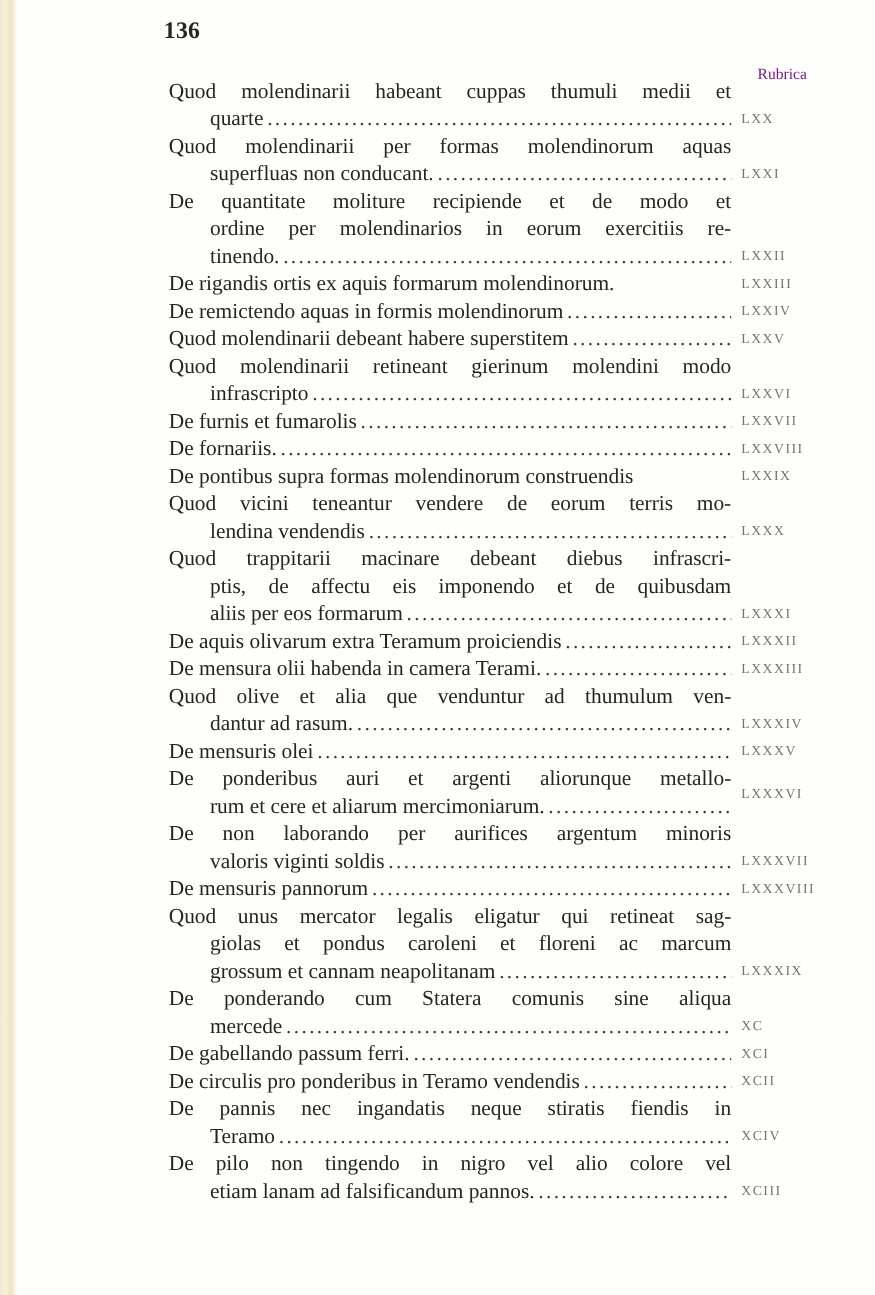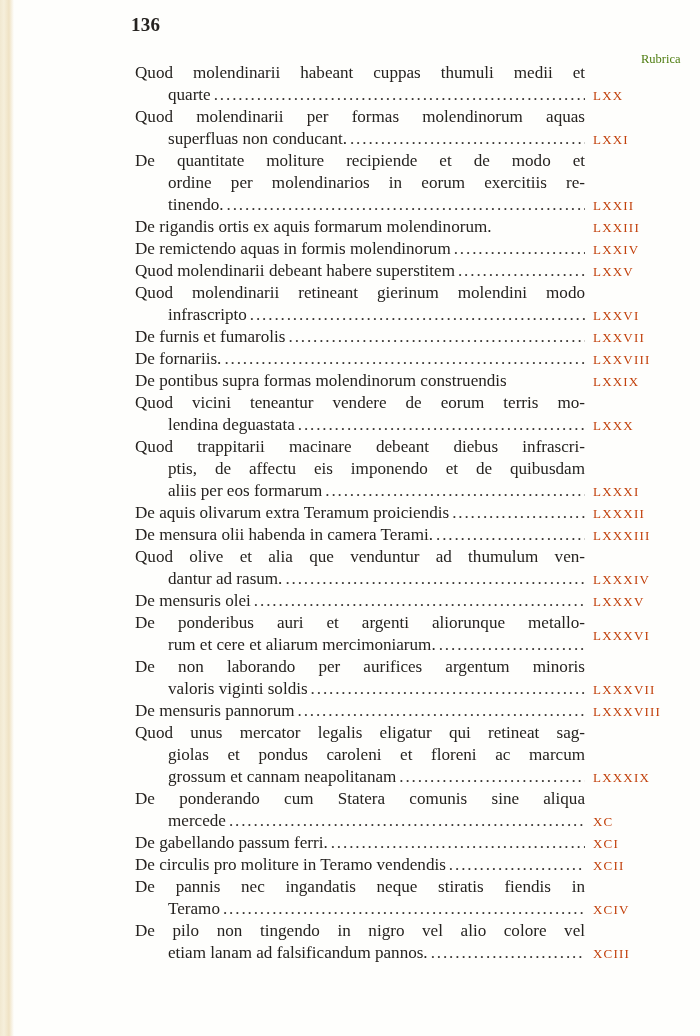--- a/index.html
+++ b/index.html
@@ -27,22 +27,21 @@
       top: 14px;
       font-size: 19px;
       font-weight: bold;
       letter-spacing: 0.2px;
     }
     .column-label {
       position: absolute;
       left: 606px;
       top: 52px;
       font-size: 12.5px;
-      color: #4d7c0f;
-      margin-left: 35px;
+      color: #701a75;
     }
     .toc {
       position: absolute;
       left: 135px;
       top: 62px;
       width: 450px;
     }
     .entry {
       position: relative;
       font-size: 17.1px;
@@ -84,26 +83,26 @@
       content: ". . . . . . . . . . . . . . . . . . . . . . . . . . . . . . . . . . . . . . . . . . . . . . . . . . . . . . . . . . . . . . . . . . . . . .";
       letter-spacing: -1.2px;
     }
     .entry .last.nodots .dots {
       visibility: hidden;
     }
     .rubric {
       position: absolute;
       left: 458px;
       width: 100px;
-      font-size: 19px;
+      font-size: 16px;
       letter-spacing: 1.2px;
       font-variant: small-caps;
       text-transform: lowercase;
       white-space: nowrap;
-      color: #c2410c;
+      color: #737373;
     }
   </style>
 </head>
 <body>
 
 <div class="spine"></div>
 
 <div class="page-number">136</div>
 <div class="column-label">Rubrica</div>
 
@@ -179,21 +178,21 @@
     <div class="entry">
       <div class="last nodots">
         <span class="text">De pontibus supra formas molendinorum construendis</span>
         <span class="dots"></span>
       </div>
       <span class="rubric" style="bottom: 1px;">LXXIX</span>
     </div>
     <div class="entry">
       <span class="line">Quod vicini teneantur vendere de eorum terris mo-</span>
       <div class="last indent">
-        <span class="text">lendina deguastata</span>
+        <span class="text">lendina vendendis</span>
         <span class="dots"></span>
       </div>
       <span class="rubric" style="bottom: 1px;">LXXX</span>
     </div>
     <div class="entry">
       <span class="line">Quod trappitarii macinare debeant diebus infrascri-</span>
       <span class="line indent">ptis, de affectu eis imponendo et de quibusdam</span>
       <div class="last indent">
         <span class="text">aliis per eos formarum</span>
         <span class="dots"></span>
@@ -271,21 +270,21 @@
     </div>
     <div class="entry">
       <div class="last">
         <span class="text">De gabellando passum ferri.</span>
         <span class="dots"></span>
       </div>
       <span class="rubric" style="bottom: 1px;">XCI</span>
     </div>
     <div class="entry">
       <div class="last">
-        <span class="text">De circulis pro moliture in Teramo vendendis</span>
+        <span class="text">De circulis pro ponderibus in Teramo vendendis</span>
         <span class="dots"></span>
       </div>
       <span class="rubric" style="bottom: 1px;">XCII</span>
     </div>
     <div class="entry">
       <span class="line">De pannis nec ingandatis neque stiratis fiendis in</span>
       <div class="last indent">
         <span class="text">Teramo</span>
         <span class="dots"></span>
       </div>

